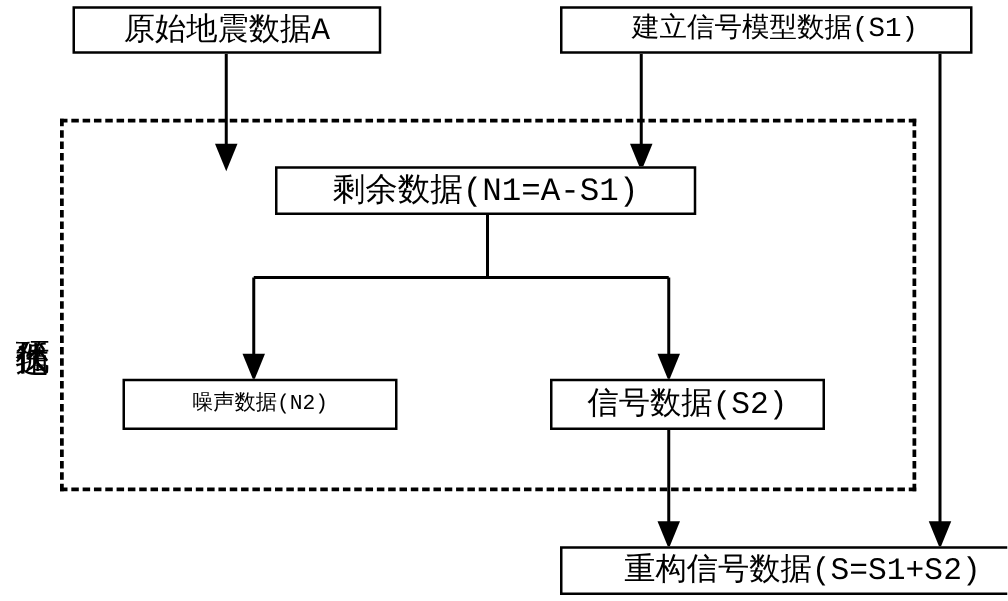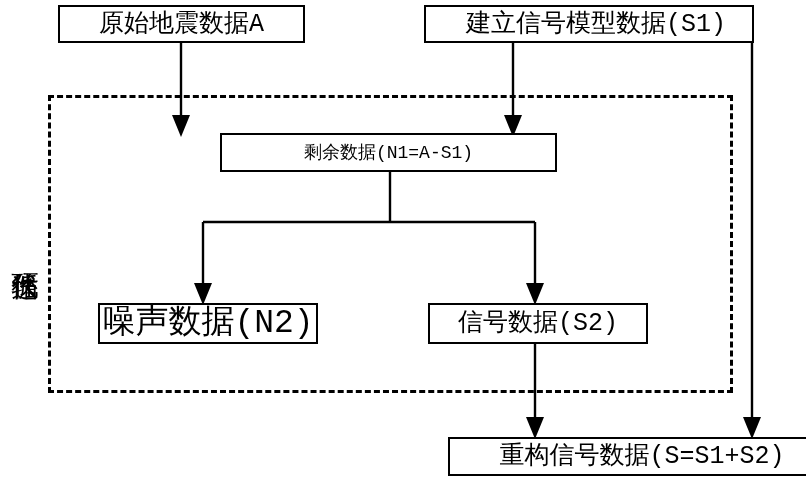--- a/index.html
+++ b/index.html
@@ -27,24 +27,24 @@
     color: #000000;
     white-space: nowrap;
     line-height: 1;
     z-index: 3;
   }
   .node .label {
     display: block;
     padding: 0 6px;
   }
   #node-raw        { left: 58px;  top: 5px;   width: 247px; height: 38px; font-size: 25px; }
-  #node-model      { left: 424px; top: 5px;   width: 330px; height: 38px; font-size: 25px; padding-left: 14px; }
-  #node-residual   { left: 220px; top: 133px; width: 337px; height: 39px; font-size: 18px; }
-  #node-noise      { left: 98px;  top: 303px; width: 220px; height: 41px; font-size: 33px; }
-  #node-signal     { left: 428px; top: 303px; width: 220px; height: 41px; font-size: 25px; justify-content: center; }
+  #node-model      { left: 448px; top: 5px;   width: 330px; height: 38px; font-size: 22px; padding-left: 14px; }
+  #node-residual   { left: 220px; top: 133px; width: 337px; height: 39px; font-size: 26px; }
+  #node-noise      { left: 98px;  top: 303px; width: 220px; height: 41px; font-size: 17px; }
+  #node-signal     { left: 440px; top: 303px; width: 220px; height: 41px; font-size: 25px; justify-content: center; }
   #node-recon      { left: 448px; top: 437px; width: 388px; height: 39px; font-size: 25px; }
 
   #loop-region {
     position: absolute;
     left: 48px;
     top: 95px;
     width: 685px;
     height: 298px;
     box-sizing: border-box;
     border: 3px dashed #000000;

